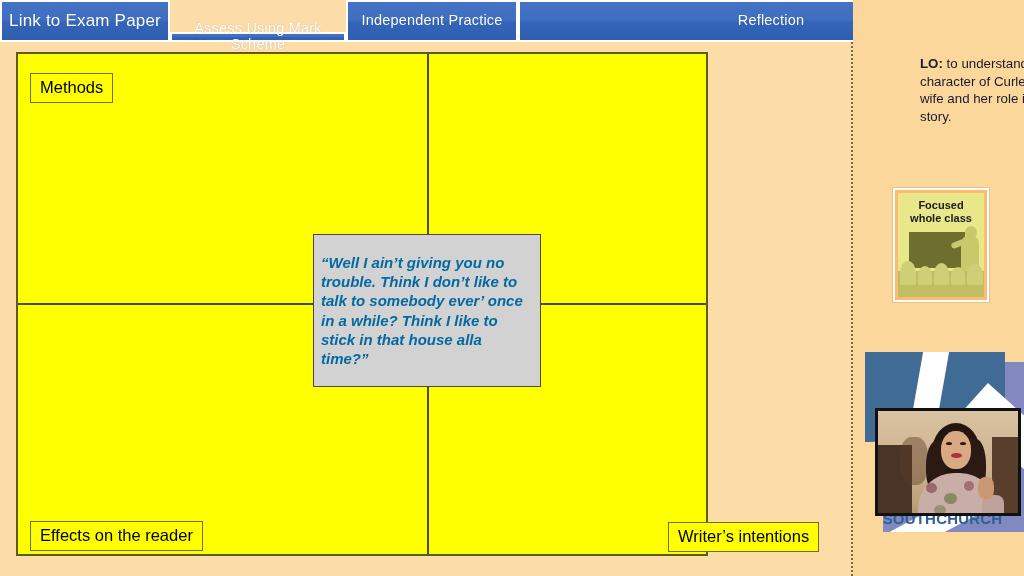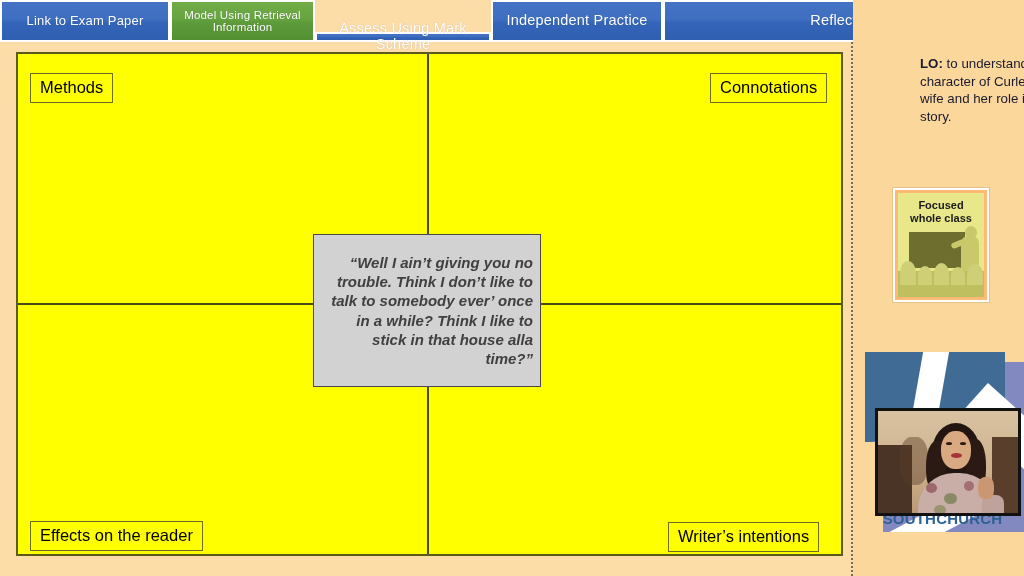--- a/index.html
+++ b/index.html
@@ -26,31 +26,31 @@
     line-height: 1.08;
     padding: 0 4px;
     letter-spacing: .2px;
     text-shadow: 0 0 1px rgba(0,0,0,.25);
     font-weight: 400;
   }
   .tab.green {
     background: linear-gradient(to bottom, #70AD47 0%, #66A440 45%, #5C9A3A 55%, #549033 100%);
   }
   
-  #tab-0 { flex: 0 0 170px; font-size: 13px; }
+  #tab-0 { flex: 0 0 170px; font-size: 17px; }
   #tab-1 { flex: 0 0 163px; font-size: 14.5px; }
   #tab-2 { flex: 0 0 145px; font-size: 11.5px; }
   #tab-3 { flex: 0 0 176px; font-size: 14.5px; margin-top: 32px; }
   #tab-4 { flex: 0 0 172px; font-size: 14.5px; }
   #tab-5 { flex: 1 1 auto; font-size: 14.5px; }
 
   
   #grid-panel {
     position: absolute;
-    left: 16px; top: 52px; width: 827px; height: 504px;
+    left: 16px; top: 52px; width: 692px; height: 504px;
     background: #FFFF00;
     border: 2px solid #5B5B1E;
   }
   #v-divider {
     position: absolute; left: 409px; top: 0; width: 2px; height: 100%;
     background: #4A4A17;
   }
   #h-divider {
     position: absolute; left: 0; top: 249px; width: 100%; height: 2px;
     background: #4A4A17;
@@ -77,22 +77,22 @@
     background: #D2D2D2;
     border: 1.5px solid #4A4A4A;
     display: flex; align-items: center; justify-content: center;
     padding: 5px 7px;
     z-index: 5;
   }
   #quote-text {
     font-size: 15px;
     font-weight: bold;
     font-style: italic;
-    color: #404040;
-    text-align: right;
+    color: #0369a1;
+    text-align: left;
     line-height: 1.28;
   }
 
   
   #sidebar {
     position: absolute; left: 853px; top: 0; width: 171px; height: 576px;
     background: #FBD79B;
     overflow: hidden;
   }
   #sidebar-dotted-rule {
@@ -227,40 +227,36 @@
   .vs-hand       { position: absolute; left: 100px; top: 66px; width: 16px; height: 22px; background: #C99873; border-radius: 40%; }
   .vs-arm        { position: absolute; left: 104px; top: 84px; width: 22px; height: 24px; background: #BFA29A; border-radius: 8px; }
 </style>
 </head>
 <body>
 
 <div id="tab-bar">
   <div class="tab" id="tab-0">
     <span>Link to Exam Paper</span>
   </div>
-  <div class="tab green" id="tab-2">
-    <span>Model Using Retrieval Information</span>
-  </div>
   <div class="tab" id="tab-3">
     <span>Assess Using Mark Scheme</span>
   </div>
   <div class="tab" id="tab-4">
     <span>Independent Practice</span>
   </div>
   <div class="tab" id="tab-5">
     <span>Reflection</span>
   </div>
 </div>
 
 <div id="grid-panel">
   <div id="v-divider"></div>
   <div id="h-divider"></div>
 
   <div class="quad-label" id="label-methods">Methods</div>
-  <div class="quad-label" id="label-connotations">Connotations</div>
   <div class="quad-label" id="label-writer">Writer’s intentions</div>
   <div class="quad-label" id="label-effects">Effects on the reader</div>
 </div>
 
 <div id="quote-box">
   <div id="quote-text">“Well I ain’t giving you no trouble. Think I don’t like to talk to somebody ever’ once in a while? Think I like to stick in that house alla time?”</div>
 </div>
 
 <div id="sidebar">
 

